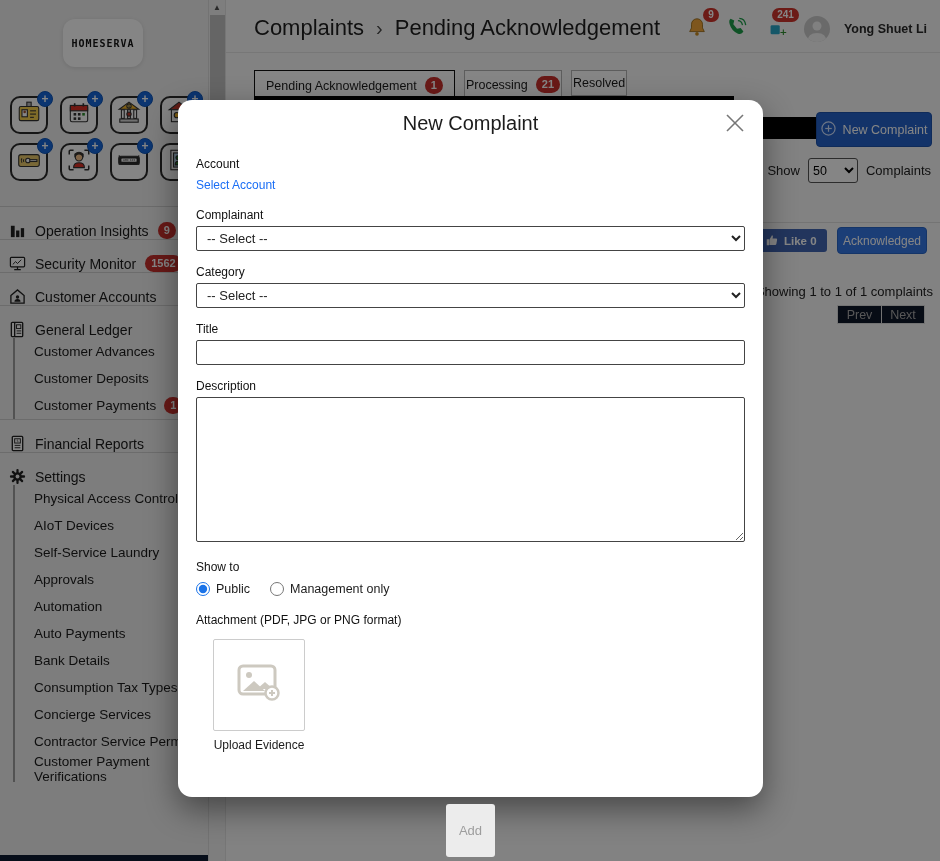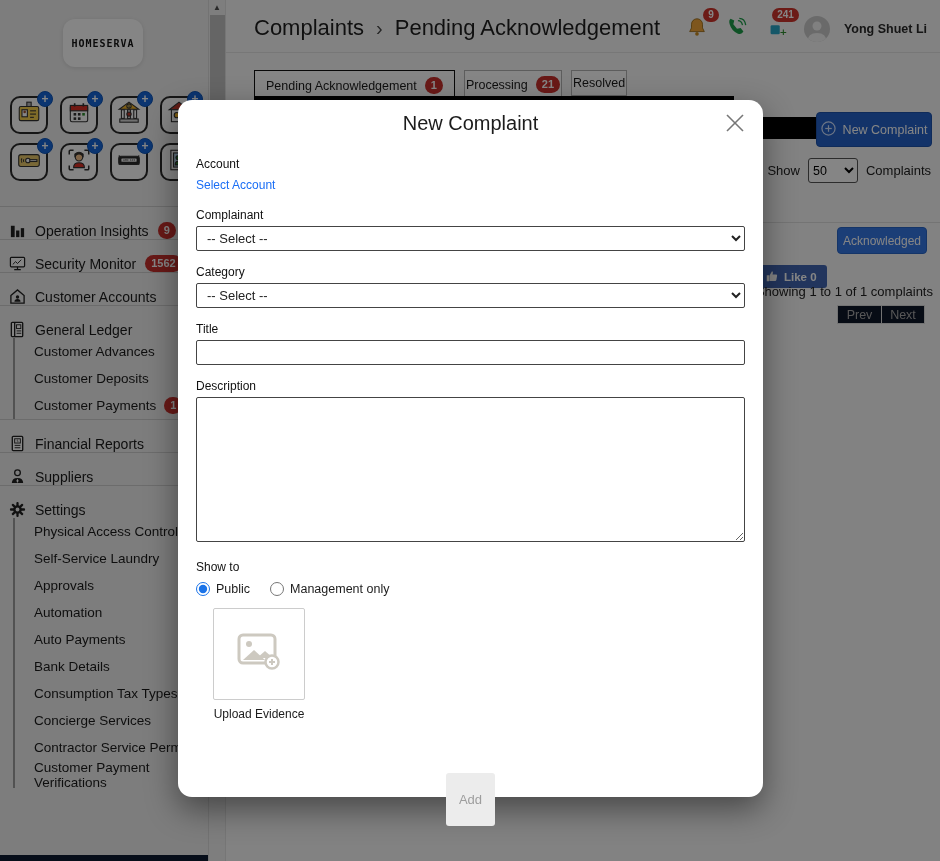--- a/index.html
+++ b/index.html
@@ -48,21 +48,21 @@
   .tab.active { border:1px solid #111; padding:6px 11px 8px 11px; }
   .dark-bar-a { position:absolute; top:96px; left:28px; width:480px; height:8px; background:#000; }
   .dark-bar-b { position:absolute; top:117px; left:205px; width:385px; height:22px; background:#000; }
   .new-complaint-btn { position:absolute; top:112px; left:590px; width:116px; height:35px; background:#2563c9;
     border:1px solid #1d53ad; color:#fff; border-radius:4px; font-size:12.5px; display:flex; align-items:center;
     justify-content:center; gap:7px; cursor:pointer; }
   .show-row { position:absolute; top:158px; right:9px; display:flex; align-items:center; gap:8px; font-size:13px; color:#222; }
   .show-select { width:50px; height:25px; font-size:12.5px; border:1px solid #555; border-radius:3px; background:#fff; }
   .row-divider { position:absolute; top:222px; left:0; width:715px; border-top:1px solid #dedede; }
   .like-btn { position:absolute; top:229px; left:530px; height:23px; background:#4267b2; border:none; border-radius:3px;
-    color:#fff; font-size:11.5px; font-weight:bold; display:flex; align-items:center; gap:6px; padding:0 10px; cursor:pointer;margin-top:36px; }
+    color:#fff; font-size:11.5px; font-weight:bold; display:flex; align-items:center; gap:6px; padding:0 10px; cursor:pointer; }
   .ack-btn { position:absolute; top:227px; left:611px; width:90px; height:27px; background:#3578e5; border:1px solid #2a66c8;
     border-radius:4px; color:#fff; font-size:12px; display:flex; align-items:center; justify-content:center; cursor:pointer; }
   .showing-text { position:absolute; top:284px; right:7px; font-size:13px; color:#222; }
   .pagination { position:absolute; top:305px; left:611px; display:flex; }
   .page-btn { width:44px; height:19px; border:1px solid #dcdcdc; background:#0f172a; color:#a8a8a8; font-size:12.5px;
     display:flex; align-items:center; justify-content:center; cursor:pointer; }
   .page-btn.prev { border-right:none; }
   
   .overlay { position:absolute; inset:0; background:rgba(0,0,0,0.48); z-index:40; }
   .modal { position:absolute; left:178px; top:100px; width:585px; height:697px; background:#fff; border-radius:14px;
@@ -261,44 +261,37 @@
             <text x="9" y="7.8" font-size="3.6" text-anchor="middle" fill="#222" font-family="DejaVu Sans, sans-serif">$</text>
             <line x1="6" y1="11" x2="12" y2="11" stroke="#222"></line>
             <line x1="6" y1="13.5" x2="12" y2="13.5" stroke="#222"></line>
           </svg>
         </span>
       <span>Financial Reports</span>
     </div>
     <div class="menu-item">
       <span class="mi-ic">
           <svg width="17" height="17" viewBox="0 0 18 18">
-            <circle cx="9" cy="5" r="3" fill="none" stroke="#222" stroke-width="1.4"></circle>
-            <path d="M3 16 q0-5.5 6-5.5 q6 0 6 5.5 z" fill="#222"></path>
-            <polygon points="9,11.5 10.2,13.5 9,16 7.8,13.5" fill="#fff"></polygon>
-          </svg>
-        </span>
-      <span>Suppliers</span>
-    </div>
-    <div class="menu-item">
-      <span class="mi-ic">
-          <svg width="17" height="17" viewBox="0 0 18 18">
             <g fill="#222">
               <rect x="7.8" y="1" width="2.4" height="16" rx="1"></rect>
               <rect x="7.8" y="1" width="2.4" height="16" rx="1" transform="rotate(45 9 9)"></rect>
               <rect x="7.8" y="1" width="2.4" height="16" rx="1" transform="rotate(90 9 9)"></rect>
               <rect x="7.8" y="1" width="2.4" height="16" rx="1" transform="rotate(135 9 9)"></rect>
               <circle cx="9" cy="9" r="4.6"></circle>
             </g>
             <circle cx="9" cy="9" r="2" fill="#efefef"></circle>
           </svg>
         </span>
       <span>Settings</span>
     </div>
     <div class="menu-sub">
       <span>Physical Access Control</span>
+    </div>
+    <div class="menu-sub">
+      <span>AIoT Devices</span>
     </div>
     <div class="menu-sub">
       <span>Self-Service Laundry</span>
     </div>
     <div class="menu-sub">
       <span>Approvals</span>
     </div>
     <div class="menu-sub">
       <span>Automation</span>
     </div>
@@ -458,20 +451,21 @@
     <label class="radio-opt">
       <input type="radio" name="showto" checked="" style="">
       <span>Public</span>
     </label>
     <label class="radio-opt">
       <input type="radio" name="showto" style="">
       <span>Management only</span>
     </label>
   </div>
 
+  <div class="flabel" style="margin-top:17px">Attachment (PDF, JPG or PNG format)</div>
   <div class="upload-tile">
     <span>
       <svg width="48" height="42" viewBox="0 0 48 42">
           <rect x="4" y="4" width="36" height="28" rx="4" fill="none" stroke="#cdc9c0" stroke-width="3"></rect>
           <circle cx="14" cy="13" r="3" fill="#cdc9c0"></circle>
           <path d="M8 29 L19 19 L30 29 z" fill="#cdc9c0"></path>
           <path d="M22 27 L30 20 L38 27 z" fill="#cdc9c0"></path>
           <circle cx="37" cy="31" r="6.5" fill="#fff" stroke="#cdc9c0" stroke-width="2.5"></circle>
           <line x1="37" y1="28" x2="37" y2="34" stroke="#cdc9c0" stroke-width="2"></line>
           <line x1="34" y1="31" x2="40" y2="31" stroke="#cdc9c0" stroke-width="2"></line>

